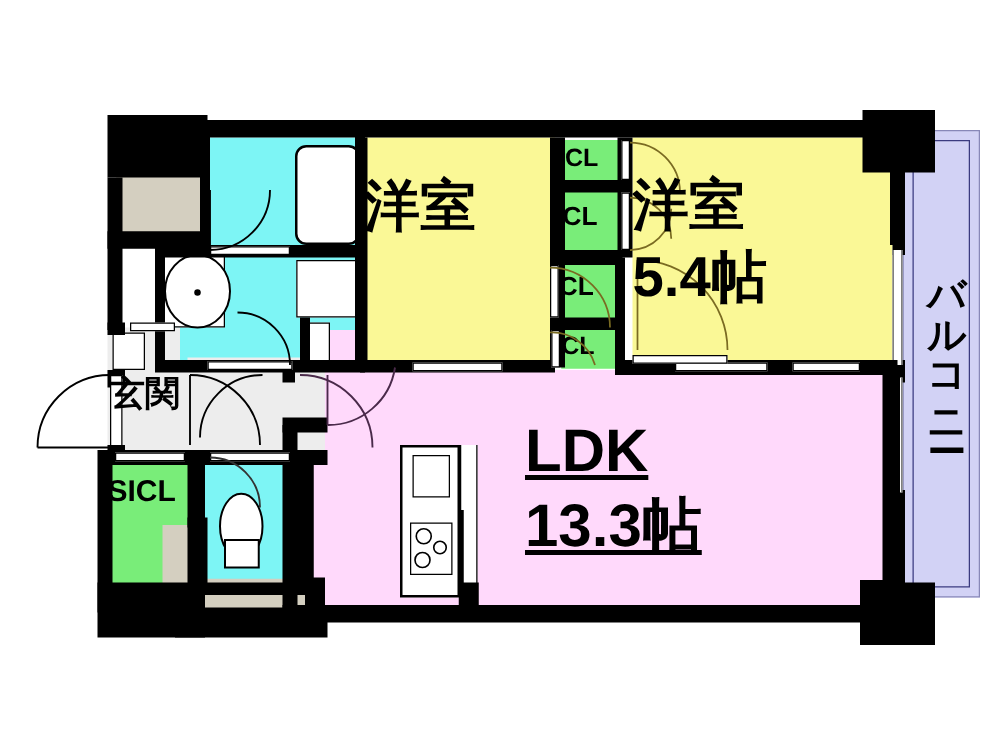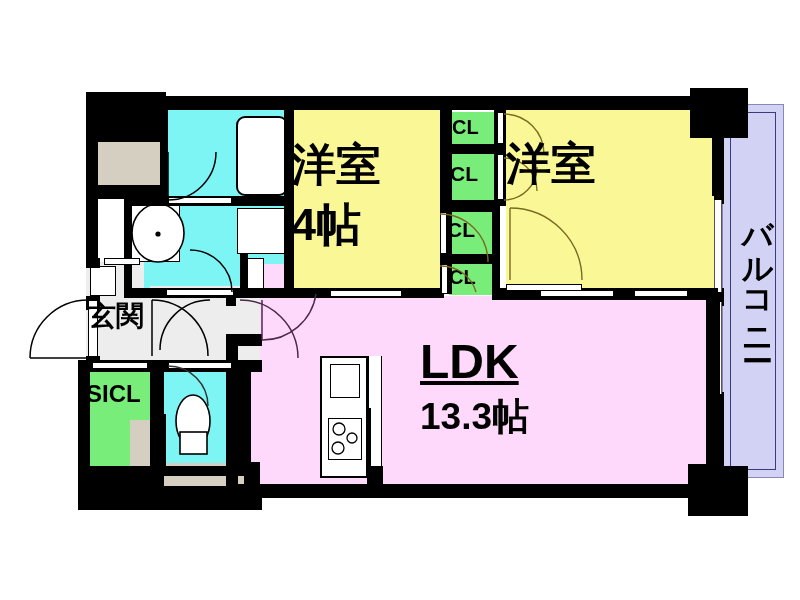--- a/index.html
+++ b/index.html
@@ -191,24 +191,24 @@
       <path d="M 440 266 A 36 36 0 0 1 476 292"></path>
 
       <path d="M 510 208 A 72 72 0 0 1 582 280"></path>
       <line x1="510" y1="208" x2="510" y2="280" stroke="#7a6b22"></line>
     </g>
   </svg>
 
   <div class="abs" style="left:506px;top:284px;width:76px;height:7px;background:#fff;border:1.2px solid #000;"></div>
 
   <div class="lbl" style="left:291px;top:142px;width:150px;font-size:45px;">洋室</div>
-  <div class="lbl" style="left:291px;top:202px;width:150px;font-size:45px;">4帖</div>
 
   <div class="lbl" style="left:506px;top:141px;width:205px;font-size:45px;">洋室</div>
+  <div class="lbl" style="left:506px;top:199px;width:205px;font-size:45px;">5.4帖</div>
 
   <div class="lbl" style="left:420px;top:338px;width:220px;font-size:48px;text-decoration:underline;">LDK</div>
-  <div class="lbl" style="left:420px;top:398px;width:220px;font-size:37px;">13.3帖</div>
+  <div class="lbl" style="left:420px;top:398px;width:220px;font-size:48px;text-decoration:underline;">13.3帖</div>
 
   <div class="lbl" style="left:88px;top:302px;width:90px;font-size:28px;font-family:Liberation Serif, serif;">玄関</div>
 
   <div class="lbl" style="left:86px;top:382px;width:66px;font-size:24px;">SICL</div>
 
 </div>
 
 </body></html>

